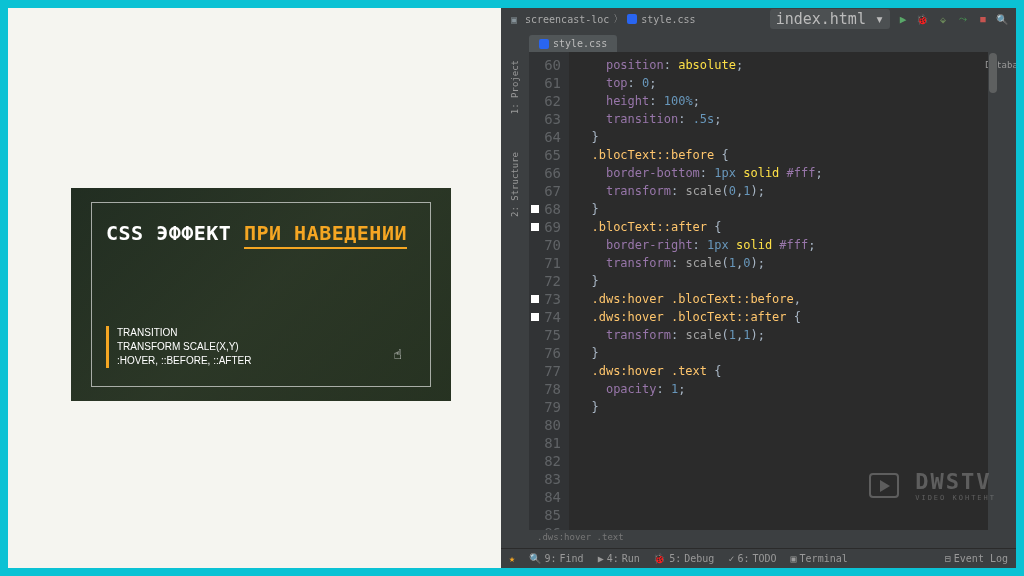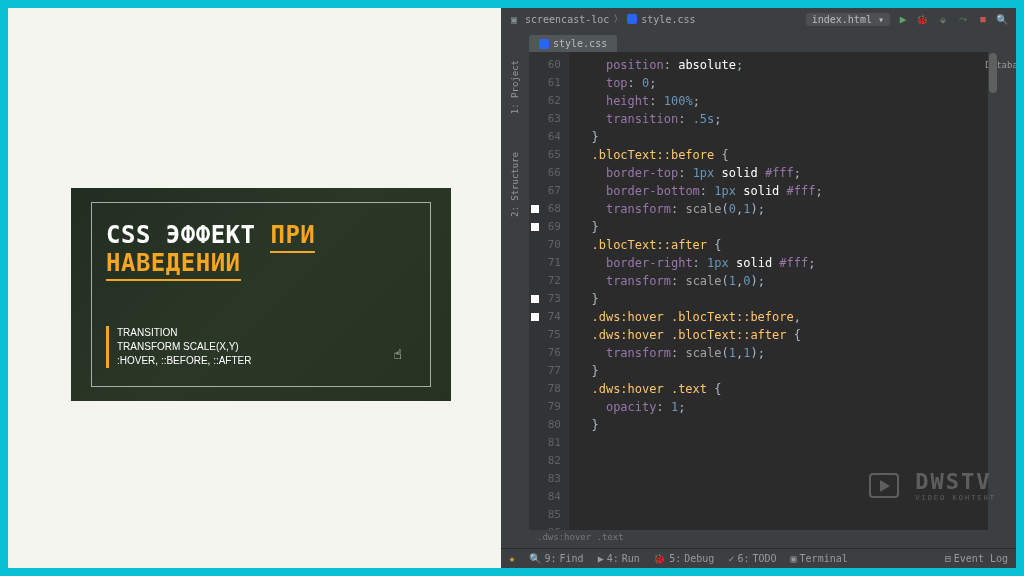--- a/index.html
+++ b/index.html
@@ -1,67 +1,67 @@
 <!DOCTYPE html>
 <html><head>
 <meta charset="utf-8">
 <style>
 *{margin:0;padding:0;box-sizing:border-box;font-family:Consolas,Monaco,monospace}
 body{width:1024px;height:576px;background:#0bc2d4;overflow:hidden}
 .frame{position:absolute;top:8px;left:8px;right:8px;bottom:8px;display:flex}
 .left-panel{width:493px;background:#f5f5f0;position:relative}
 .preview-card{position:absolute;top:180px;left:63px;width:380px;height:213px;background:linear-gradient(rgba(30,40,30,.7),rgba(30,40,30,.7)),linear-gradient(135deg,#2a3b2a,#4a5a3a,#3a4a2a);overflow:hidden}
 .preview-inner{position:absolute;top:14px;left:20px;right:20px;bottom:14px;border:1px solid rgba(255,255,255,.6);padding:18px 14px}
-.preview-title{color:#fff;font-family:Arial,sans-serif;font-weight:bold;font-size:24px;letter-spacing:.5px}
+.preview-title{color:#fff;font-family:Arial,sans-serif;font-weight:bold;font-size:20px;letter-spacing:.5px}
 .preview-title .hl{color:#f5a623;border-bottom:2px solid #f5a623;padding-bottom:2px}
 .preview-footer{position:absolute;bottom:18px;left:14px;border-left:3px solid #f5a623;padding-left:8px}
 .preview-footer div{color:#fff;font-family:Arial,sans-serif;font-size:10px;line-height:14px}
 .cursor{position:absolute;bottom:24px;right:28px;color:#fff;font-size:14px}
 .right-panel{flex:1;background:#2b2b2b;display:flex;flex-direction:column;position:relative}
 .ide-toolbar{height:22px;background:#3c3f41;display:flex;align-items:center;padding:0 6px;font-size:10px;color:#aaa}
 .toolbar-left{display:flex;align-items:center;gap:4px}
 .toolbar-right{margin-left:auto;display:flex;align-items:center;gap:6px}
 .tb-icon{width:14px;height:14px;display:inline-flex;align-items:center;justify-content:center;font-size:10px}
 .folder-icon{color:#87939a}
 .play-icon{color:#59a869;font-size:11px}
 .bug-icon{color:#59a869}
 .stop-icon{color:#c75450;font-size:9px}
 .tab-bar{height:22px;background:#3c3f41;display:flex;align-items:flex-end;padding-left:28px}
 .file-tab{background:#515658;color:#bbb;font-size:10px;padding:3px 10px;border-radius:3px 3px 0 0;display:flex;align-items:center;gap:4px}
 .css-icon{width:10px;height:10px;background:#2965f1;border-radius:2px;display:inline-block}
 .editor-area{flex:1;display:flex;background:#2b2b2b;position:relative;overflow:hidden}
 .left-gutter{width:28px;background:#3c3f41;display:flex;flex-direction:column;align-items:center;padding-top:4px;gap:30px}
 .gutter-tab{writing-mode:vertical-rl;font-size:9px;color:#999;transform:rotate(180deg);padding:4px 0}
 .gutter{width:40px;background:#313335;padding-top:4px}
-.line-no{height:18px;color:#606366;font-size:11px;text-align:right;padding-right:8px;line-height:18px;position:relative}
+.line-no{height:18px;color:#606366;font-size:14px;text-align:right;padding-right:8px;line-height:18px;position:relative}
 .breakpoint{position:absolute;left:2px;top:5px;width:8px;height:8px;background:#fff}
 .code{flex:1;padding:4px 0 4px 8px;font-size:12px;line-height:18px}
 .code-line{height:18px;white-space:pre;color:#a9b7c6}
 .sel{color:#ffc66d}
 .prop{color:#9876aa}
 .num{color:#6897bb}
-.val{color:#ffffff}
+.val{color:#fde047}
 .hex{color:#9876aa}
 .func{color:#a3a3a3}
 .right-gutter{width:18px;background:#3c3f41;display:flex;flex-direction:column;align-items:center;padding-top:4px}
 .right-tab{writing-mode:vertical-rr;font-size:9px;color:#999;padding:4px 0}
 .scroll-track{position:absolute;right:18px;top:0;width:10px;height:100%;background:#3c3f41}
 .scroll-thumb{width:8px;height:40px;background:#5e6060;margin:1px;border-radius:4px}
 .watermark{position:absolute;bottom:28px;right:20px;display:flex;align-items:center;gap:16px;opacity:.4;pointer-events:none}
 .wm-logo{width:30px;height:25px;border:2px solid #aaa;border-radius:4px;display:flex;align-items:center;justify-content:center}
 .wm-play{width:0;height:0;border-left:10px solid #aaa;border-top:6px solid transparent;border-bottom:6px solid transparent;margin-left:2px}
 .wm-text{color:#aaa;font-family:Arial,sans-serif}
 .wm-text .big{font-size:22px;font-weight:bold;letter-spacing:2px}
 .wm-text .small{font-size:7px;letter-spacing:2px}
 .status-bar{height:20px;background:#3c3f41;display:flex;align-items:center;padding:0 8px;font-size:10px;color:#999;gap:14px;border-top:1px solid #2b2b2b}
 .status-path{height:18px;background:#3c3f41;font-size:9px;color:#777;padding:2px 8px 0 36px}
 .sb-item{display:flex;align-items:center;gap:3px}
 .sb-right{margin-left:auto}
 .star{color:#f5a623}
-.dropdown-pill{background:#4c5052;padding:1px 6px;border-radius:3px;font-size:10px;color:#bbb}
+.dropdown-pill{background:#4c5052;padding:1px 6px;border-radius:3px;font-size:15px;color:#bbb}
 </style>
 </head>
 <body>
 
 <div class="frame">
   <div class="left-panel">
     <div class="preview-card">
       <div class="preview-inner">
         <div class="preview-title">
           <span>CSS ЭФФЕКТ </span><span class="hl">ПРИ НАВЕДЕНИИ</span>
@@ -140,21 +140,20 @@
           <div class="line-no">85</div>
           <div class="line-no">86</div>
         </div>
       <div class="code" id="code">
           <div class="code-line">    <span class="prop">position</span><span>:</span><span> </span><span class="val">absolute</span><span>;</span></div>
           <div class="code-line">    <span class="prop">top</span><span>:</span><span> </span><span class="num">0</span><span>;</span></div>
           <div class="code-line">    <span class="prop">height</span><span>:</span><span> </span><span class="num">100%</span><span>;</span></div>
           <div class="code-line">    <span class="prop">transition</span><span>:</span><span> </span><span class="num">.5s</span><span>;</span></div>
           <div class="code-line">  <span>}</span></div>
           <div class="code-line">  <span class="sel">.blocText::before</span><span> {</span></div>
-          <div class="code-line">    <span class="prop">border-top</span><span>:</span><span> </span><span class="num">1px</span><span> </span><span class="val">solid</span><span> </span><span class="hex">#fff</span><span>;</span></div>
           <div class="code-line">    <span class="prop">border-bottom</span><span>:</span><span> </span><span class="num">1px</span><span> </span><span class="val">solid</span><span> </span><span class="hex">#fff</span><span>;</span></div>
           <div class="code-line">    <span class="prop">transform</span><span>:</span><span> </span><span class="func">scale</span><span>(</span><span class="num">0</span><span>,</span><span class="num">1</span><span>)</span><span>;</span></div>
           <div class="code-line">  <span>}</span></div>
           <div class="code-line">  <span class="sel">.blocText::after</span><span> {</span></div>
           <div class="code-line">    <span class="prop">border-right</span><span>:</span><span> </span><span class="num">1px</span><span> </span><span class="val">solid</span><span> </span><span class="hex">#fff</span><span>;</span></div>
           <div class="code-line">    <span class="prop">transform</span><span>:</span><span> </span><span class="func">scale</span><span>(</span><span class="num">1</span><span>,</span><span class="num">0</span><span>)</span><span>;</span></div>
           <div class="code-line">  <span>}</span></div>
           <div class="code-line">  <span class="sel">.dws:hover .blocText::before</span><span>,</span></div>
           <div class="code-line">  <span class="sel">.dws:hover .blocText::after</span><span> {</span></div>
           <div class="code-line">    <span class="prop">transform</span><span>:</span><span> </span><span class="func">scale</span><span>(</span><span class="num">1</span><span>,</span><span class="num">1</span><span>)</span><span>;</span></div>

